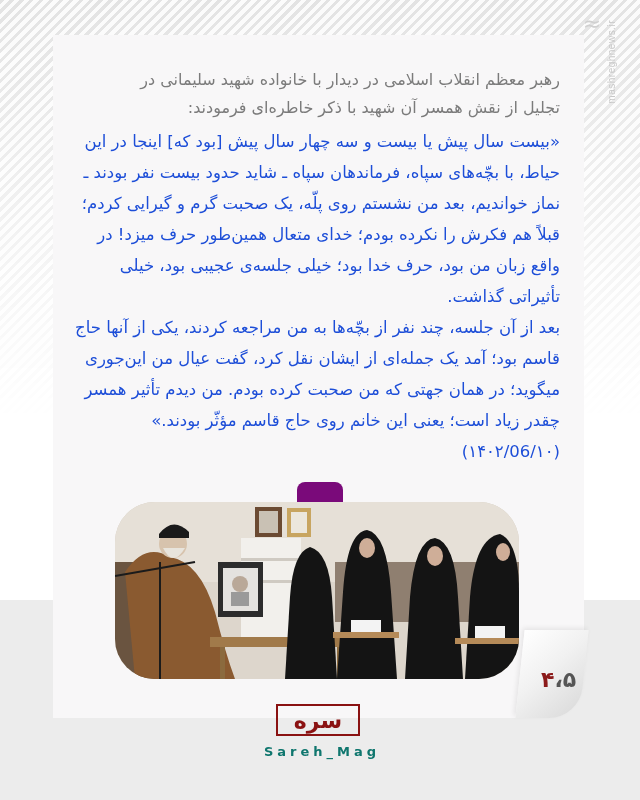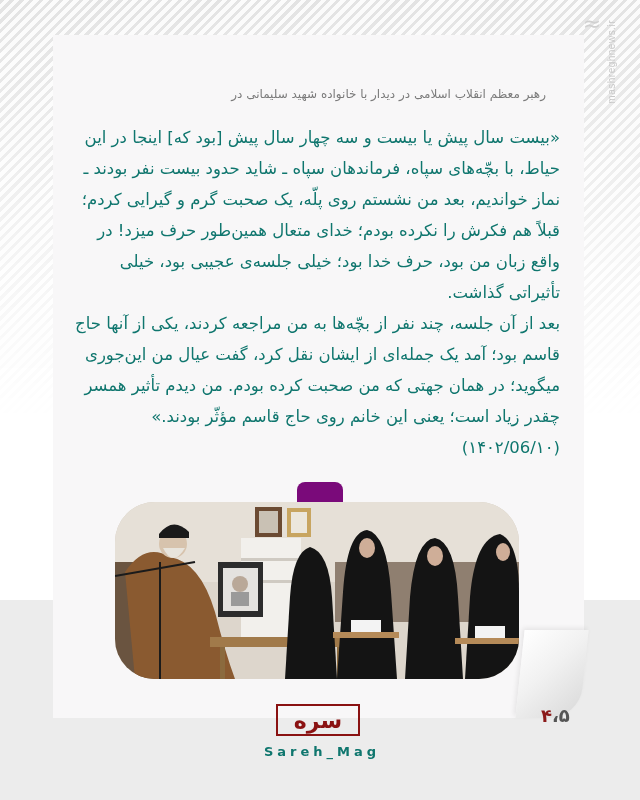--- a/index.html
+++ b/index.html
@@ -40,39 +40,39 @@
       border-radius: 0 0 30px 0;
       box-shadow: -2px -2px 5px rgba(0,0,0,0.08);
       transform: skewX(-6deg);
     }
     .text-block {
       position: absolute; left: 75px; top: 66px; width: 485px;
       direction: rtl; text-align: right;
       font-family: "DejaVu Sans", sans-serif;
     }
     .intro {
-      color: #7b7b7b; font-size: 12px; line-height: 28px; margin: 14px;
+      color: #7b7b7b; font-size: 16px; line-height: 28px; margin: 0;
     }
     .quote {
-      color: #0f766e; font-size: 16.5px; line-height: 31px; margin: 4px 0 0 0;
+      color: #1d4ed8; font-size: 16.5px; line-height: 31px; margin: 4px 0 0 0;
     }
     .quote p { margin: 0; }
     .tab-marker {
       position: absolute; left: 297px; top: 482px; width: 46px; height: 22px;
       border-radius: 8px 8px 0 0; background: #7a0a7a;
     }
     .photo {
       position: absolute; left: 115px; top: 502px; width: 404px; height: 177px;
       border-radius: 40px; overflow: hidden;
       background: #d8d2c8;
     }
     .photo svg { display: block; }
     .page-number {
-      position: absolute; left: 541px; top: 705px;
-      direction: rtl; font-size: 18px; font-weight: bold;
+      position: absolute; left: 541px; top: 667px;
+      direction: rtl; font-size: 22px; font-weight: bold;
       font-family: "DejaVu Sans", sans-serif;
     }
     .page-number .pn-a { color: #8b1a1a; }
     .page-number .pn-sep { color: #555; }
     .page-number .pn-b { color: #555; }
     .brand-logo {
       position: absolute; left: 276px; top: 704px; width: 84px; height: 32px;
       border: 2px solid #8a1212; box-sizing: border-box;
       display: flex; align-items: center; justify-content: center;
       color: #8a1212; font-size: 22px; font-weight: bold; direction: rtl;
@@ -91,20 +91,21 @@
 
 <div class="watermark-logo">≈</div>
 <div class="watermark-text">mashreghnews.ir</div>
 
 <div class="card"></div>
 <div class="curl"></div>
 
 <div class="text-block">
   <div class="intro">
     <div>رهبر معظم انقلاب اسلامی در دیدار با خانواده شهید سلیمانی در</div>
+    <div>تجلیل از نقش همسر آن شهید با ذکر خاطره‌ای فرمودند:</div>
   </div>
   <div class="quote">
     <p>«بیست سال پیش یا بیست و سه چهار سال پیش [بود که] اینجا در این حیاط، با بچّه‌های سپاه، فرماندهان سپاه ـ شاید حدود بیست نفر بودند ـ نماز خواندیم، بعد من نشستم روی پلّه، یک صحبت گرم و گیرایی کردم؛ قبلاً هم فکرش را نکرده بودم؛ خدای متعال همین‌طور حرف میزد! در واقع زبان من بود، حرف خدا بود؛ خیلی جلسه‌ی عجیبی بود، خیلی تأثیراتی گذاشت.</p>
     <p>بعد از آن جلسه، چند نفر از بچّه‌ها به من مراجعه کردند، یکی از آنها حاج قاسم بود؛ آمد یک جمله‌ای از ایشان نقل کرد، گفت عیال من این‌جوری میگوید؛ در همان جهتی که من صحبت کرده بودم. من دیدم تأثیر همسر چقدر زیاد است؛ یعنی این خانم روی حاج قاسم مؤثّر بودند.» (۱۴۰۲/06/۱۰)</p>
   </div>
 </div>
 
 <div class="tab-marker"></div>
 
 <div class="photo" title="Leader meeting with the family of Martyr Soleimani; a framed portrait of Qasem Soleimani on a shelf, four women in black chadors seated on a sofa">

